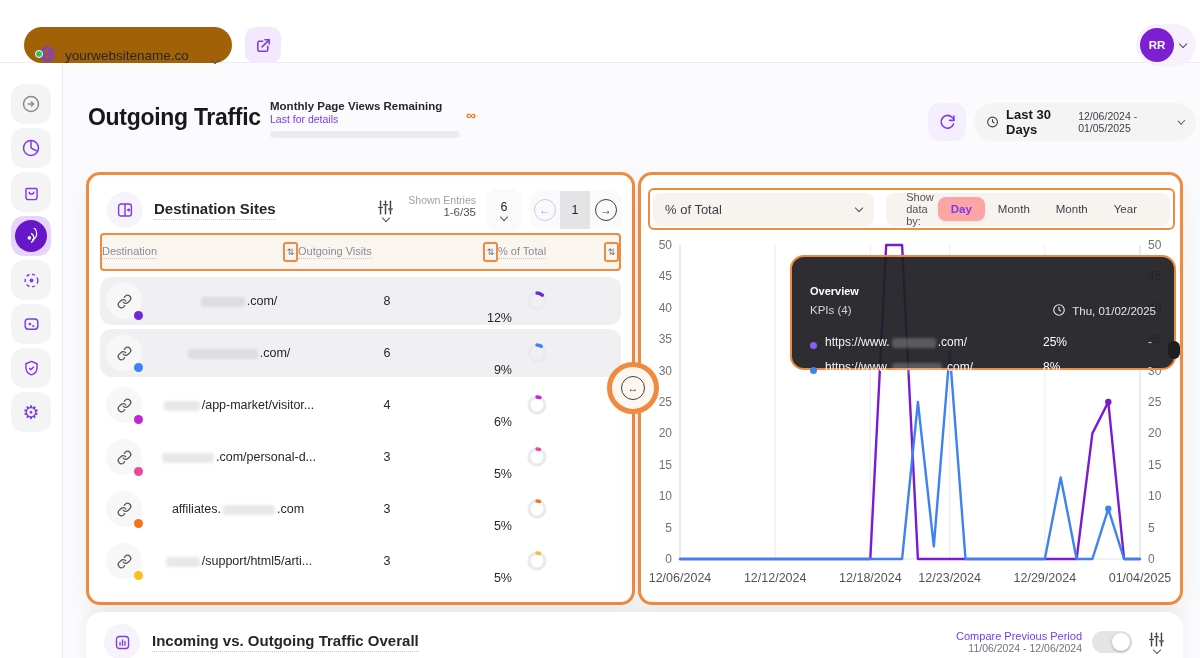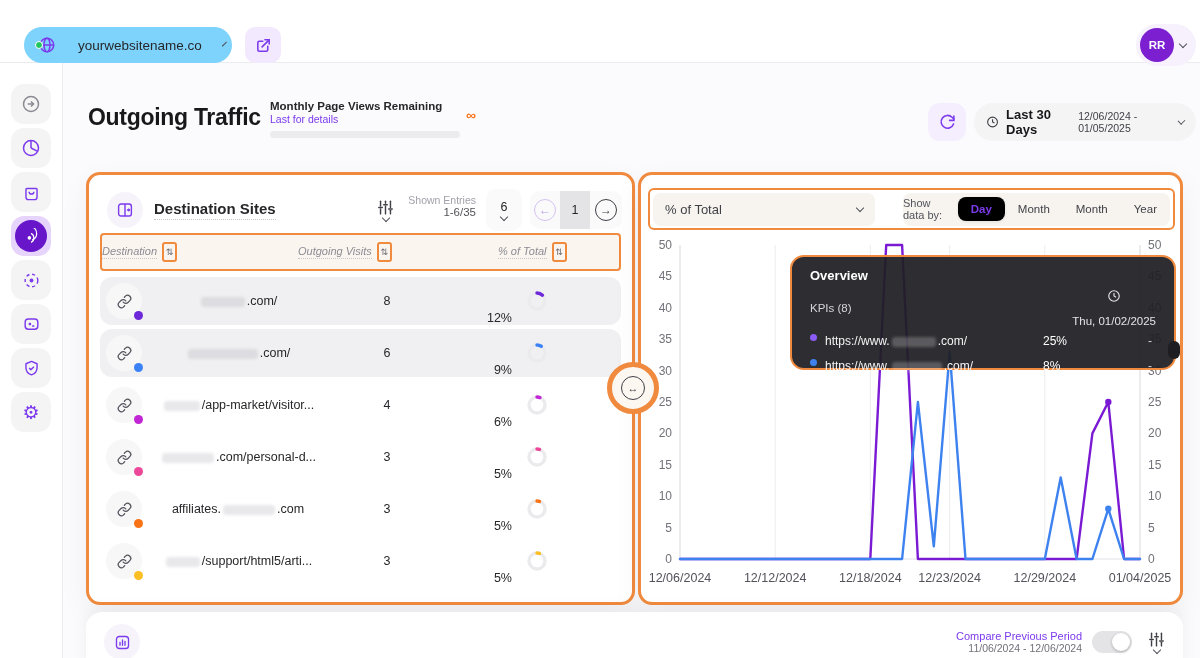--- a/index.html
+++ b/index.html
@@ -8,22 +8,22 @@
   .cv { display:inline-block; width:6px; height:6px; border-right:1.6px solid #52525b;
         border-bottom:1.6px solid #52525b; transform:rotate(45deg); margin-top:-3px; }
   .dotted { border-bottom:1px dotted #c6c6cd; padding-bottom:2px; }
   .redact { display:inline-block; height:10px; border-radius:3px; background:rgba(150,150,165,.22);
             filter:blur(1.5px); vertical-align:middle; margin:0 2px; }
   .redact.dark { background:rgba(255,255,255,.22); }
 
   
   #topbar { position:absolute; left:0; top:0; width:1200px; height:63px; background:#fff;
             border-bottom:1px solid #ececf0; z-index:5; }
-  #site-selector { position:absolute; left:24px; top:27px; width:208px; height:36px; background:#7dd3fc;
-            border-radius:18px; display:flex; align-items:center; padding:0 14px; gap:22px; cursor:pointer; }
+  #site-selector { position:absolute; left:24px; top:27px; width:208px; height:36px; background:#a16207;
+            border-radius:18px; display:flex; align-items:flex-end; padding:0 14px; gap:9px; cursor:pointer; }
   #site-selector .lbl { font-size:13.5px; font-weight:500; flex:1; }
   .globe-wrap { position:relative; width:18px; height:18px; }
   .globe-dot { position:absolute; left:-3px; top:5px; width:8px; height:8px; background:#22c55e;
             border:1.5px solid #fff; border-radius:50%; }
   #open-site-btn { position:absolute; left:245px; top:27px; width:36px; height:36px; background:#f3e9fe;
             border-radius:10px; display:flex; align-items:center; justify-content:center; cursor:pointer; }
   #user-menu { position:absolute; right:4px; top:24px; height:42px; background:#f6f1fd; border-radius:21px;
             display:flex; align-items:center; padding:0 10px 0 4px; gap:6px; cursor:pointer; }
   #avatar { width:34px; height:34px; border-radius:50%; background:#7b1fd1; color:#fff; font-size:11.5px;
             font-weight:700; display:flex; align-items:center; justify-content:center; }
@@ -74,21 +74,21 @@
             justify-content:center; font-size:12px; }
   #pg-prev { width:30px; display:flex; justify-content:center; cursor:pointer; }
   #pg-prev .pg-circle { border:1.5px solid #d4c2f2; color:#b79ae6; }
   #pg-num { width:30px; height:38px; background:#e4e4e7; display:flex; align-items:center;
             justify-content:center; font-size:12.5px; }
   #pg-next { width:32px; display:flex; justify-content:center; cursor:pointer; }
   #pg-next .pg-circle { border:1.5px solid #3f3f46; color:#3f3f46; }
 
   #col-band { position:absolute; left:11px; top:58px; right:11px; height:38px; background:#faf5ef;
             border:2px solid #f08a3e; border-radius:4px; display:flex; align-items:center; }
-  .colh { display:flex; align-items:center; justify-content:flex-start;font-style:italic; }
+  .colh { display:flex; align-items:center; justify-content:space-between; }
   .colh .lab { font-size:11px; color:#8b8b94; border-bottom:1px dotted #c6c6cd; padding-bottom:1px; cursor:pointer; }
   .sortbox { width:15px; height:20px; border:2px solid #f08a3e; border-radius:3px; margin-left:5px;
             display:flex; align-items:center; justify-content:center; font-size:9px; color:#6b6b74; cursor:pointer; }
   .colh.c1 { width:196px; } .colh.c2 { width:200px; } .colh.c3 { flex:1; }
 
   #dest-rows { position:absolute; left:11px; top:102px; right:11px; }
   .trow { height:48px; margin-bottom:4px; border-radius:12px; display:flex; align-items:center; }
   .trow.shaded { background:#f0f0f2; }
   .linkwrap { margin-left:6px; width:36px; height:36px; border-radius:50%; background:#f7f7f8;
             display:flex; align-items:center; justify-content:center; position:relative; }
@@ -99,37 +99,37 @@
   .donut { margin-left:14px; }
 
   
   #chart-panel { position:absolute; left:638px; top:172px; width:545px; height:433px; background:#fff;
             border:3px solid #f08a3e; border-radius:14px; box-shadow:0 10px 30px rgba(0,0,0,.05); }
   #chart-controls { position:absolute; left:7px; top:13px; width:527px; height:42px; border:2.5px solid #f08a3e;
             border-radius:6px; display:flex; align-items:center; padding:0 3px; }
   #metric-select { width:222px; height:33px; background:#f7f4ef; border-radius:8px; display:flex;
             align-items:center; justify-content:space-between; padding:0 12px; cursor:pointer; }
   #metric-select .v { font-size:13px; color:#3f3f46; }
-  #seg-group { margin-left:28px; flex:1; height:33px; background:#f7f4ef; border-radius:8px; display:flex;
-            align-items:center; padding:0 0; }
+  #seg-group { margin-left:12px; flex:1; height:33px; background:#f7f4ef; border-radius:8px; display:flex;
+            align-items:center; padding:0 20px; }
   #seg-group .sd { font-size:11px; color:#52525b; margin-right:4px; }
   .seg-opt { padding:6px 13px; font-size:11.5px; color:#3f3f46; border-radius:8px; cursor:pointer; }
-  .seg-opt.active { background:#000000; color:#7c3aed; font-weight:700; box-shadow:0 1px 3px rgba(0,0,0,.08); }
+  .seg-opt.active { background:#fca5a5; color:#7c3aed; font-weight:700; box-shadow:0 1px 3px rgba(0,0,0,.08); }
   #traffic-chart { position:absolute; left:0; top:62px; }
   .xl { font-size:12.5px; fill:#52525b; }
   .yl { font-size:12px; fill:#71717a; }
 
   #chart-tooltip { position:absolute; left:149px; top:80px; width:386px; height:115px;
             background:rgba(30,30,34,.93); border:2.5px solid #f08a3e; border-radius:14px;
             padding:11px 18px; color:#fff; z-index:3; }
-  #chart-tooltip .tt { font-size:13px; font-weight:600; margin-bottom:6px; }
+  #chart-tooltip .tt { font-size:11px; font-weight:600; margin-bottom:6px;margin-top:17px; }
   #tt-meta { display:flex; align-items:center; justify-content:space-between; margin-bottom:7px; }
   #tt-meta .k { font-size:11.5px; color:#d4d4d8; }
-  #tt-meta .d { display:flex; align-items:center; gap:12px; font-size:11.5px; color:#e4e4e7;flex-direction:column; }
-  .krow { display:flex; align-items:flex-start; height:25px; }
+  #tt-meta .d { display:flex; align-items:flex-end; gap:6px; font-size:11.5px; color:#e4e4e7; }
+  .krow { display:flex; align-items:flex-end; height:25px; }
   .kdot { width:7px; height:7px; border-radius:50%; margin-right:8px; flex:0 0 auto; }
   .klabel { width:218px; font-size:12px; color:#f4f4f5; }
   .kval { width:90px; font-size:12px; }
   .kextra { flex:1; text-align:right; font-size:12px; color:#d4d4d8; padding-right:4px; }
   #tt-notch { position:absolute; right:-6px; top:84px; width:12px; height:18px; border-radius:9px; background:#1e1e22; }
 
   
   #panel-handle { position:absolute; left:607px; top:362px; width:52px; height:52px; border-radius:50%;
             border:5px solid #f08a3e; background:#fcf7f1; display:flex; align-items:center;
             justify-content:center; z-index:6; cursor:col-resize; }
@@ -471,21 +471,21 @@
       <text x="507" y="12" class="yl">50</text>
       <polyline points="39.0,322.0 54.9,322.0 70.7,322.0 86.6,322.0 102.4,322.0 118.3,322.0 134.2,322.0 150.0,322.0 165.9,322.0 181.8,322.0 197.6,322.0 213.5,322.0 229.3,322.0 245.2,8.0 261.1,8.0 276.9,322.0 292.8,322.0 308.7,322.0 324.5,322.0 340.4,322.0 356.2,322.0 372.1,322.0 388.0,322.0 403.8,322.0 419.7,322.0 435.6,322.0 451.4,196.4 467.3,165.0 483.1,322.0 499.0,322.0" fill="none" stroke="#7a1bd3" stroke-width="2.4" stroke-linejoin="round" stroke-linecap="round"></polyline>
       <polyline points="39.0,322.0 54.9,322.0 70.7,322.0 86.6,322.0 102.4,322.0 118.3,322.0 134.2,322.0 150.0,322.0 165.9,322.0 181.8,322.0 197.6,322.0 213.5,322.0 229.3,322.0 245.2,322.0 261.1,322.0 276.9,165.0 292.8,309.4 308.7,114.8 324.5,322.0 340.4,322.0 356.2,322.0 372.1,322.0 388.0,322.0 403.8,322.0 419.7,240.4 435.6,322.0 451.4,322.0 467.3,271.8 483.1,322.0 499.0,322.0" fill="none" stroke="#3e82f0" stroke-width="2.4" stroke-linejoin="round" stroke-linecap="round"></polyline>
       <circle cx="467.3" cy="165.0" r="3.2" fill="#7a1bd3"></circle>
       <circle cx="467.3" cy="271.8" r="3.2" fill="#3e82f0"></circle>
     </svg>
 
   <div id="chart-tooltip">
     <div class="tt">Overview</div>
     <div id="tt-meta">
-      <span class="k">KPIs  (8)</span>
+      <span class="k">KPIs  (4)</span>
       <span class="d">
         <svg width="14" height="14" viewBox="0 0 24 24" fill="none" stroke="#e4e4e7" stroke-width="2">
             <circle cx="12" cy="12" r="9"></circle>
             <polyline points="12 7 12 12 15.5 14"></polyline>
           </svg>
         <span>Thu, 01/02/2025</span>
       </span>
     </div>
     <div id="tt-kpis">
         <div class="krow">
@@ -511,20 +511,21 @@
 
 <div id="bottom-panel">
   <span class="panel-icon-circle">
     <svg width="17" height="17" viewBox="0 0 24 24" fill="none" stroke="#7c3aed" stroke-width="1.9" stroke-linecap="round">
         <rect x="3.5" y="3.5" width="17" height="17" rx="4"></rect>
         <line x1="8.5" y1="16" x2="8.5" y2="12"></line>
         <line x1="12" y1="16" x2="12" y2="8.5"></line>
         <line x1="15.5" y1="16" x2="15.5" y2="10.5"></line>
       </svg>
   </span>
+  <span class="title dotted">Incoming vs. Outgoing Traffic Overall</span>
   <span class="spacer"></span>
   <span id="compare-block">
     <div class="a">Compare Previous Period</div>
     <div class="b">11/06/2024 - 12/06/2024</div>
   </span>
   <span id="compare-toggle">
       <span class="knob"></span>
     </span>
   <span class="icon-btn" style="margin-left:16px;">
     <svg width="17" height="17" viewBox="0 0 24 24" fill="none" stroke="#3f3f46" stroke-width="2" stroke-linecap="round">

